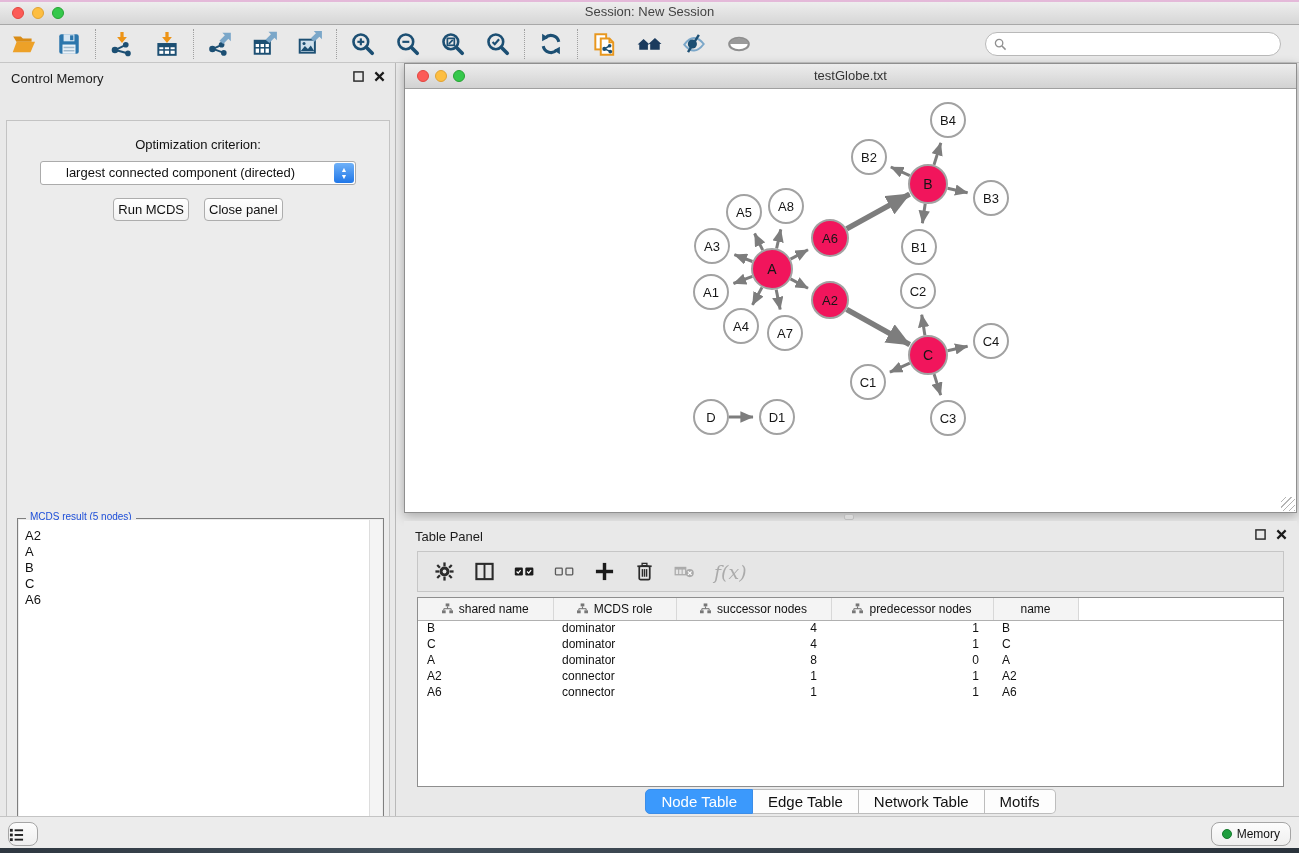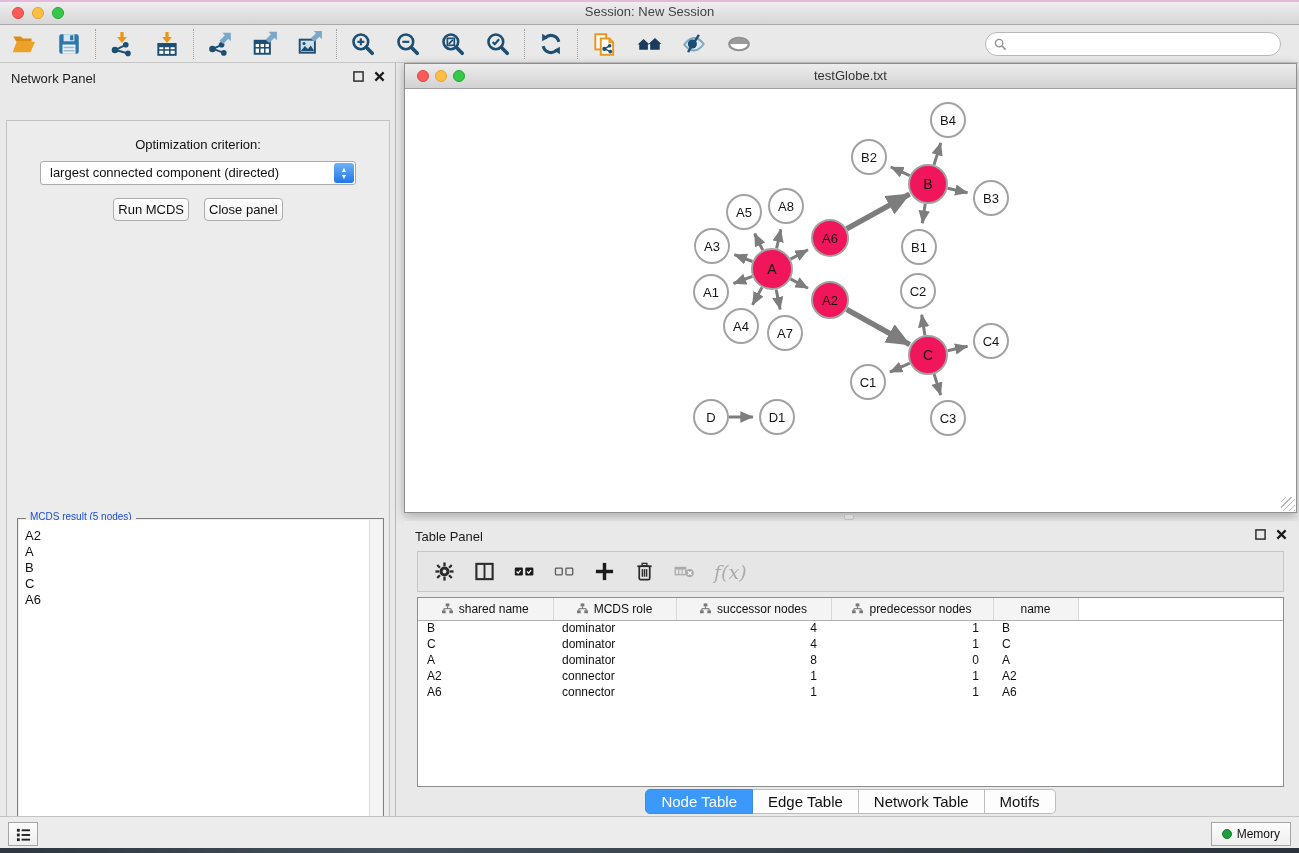--- a/index.html
+++ b/index.html
@@ -35,21 +35,21 @@
   .wicons { position:absolute; right:10px; top:8px; display:flex; gap:10px; align-items:center; }
   .wicons svg { width:11px; height:11px; }
   .cp-tabs { position:absolute; left:0; top:32px; width:100%; display:flex; justify-content:center; z-index:2; }
   .cp-tab { font-size:13px; padding:3px 13px; background:#FEFEFE; border:1px solid #B5B5B5; border-left:none; color:#222; cursor:default; }
   .cp-tab:first-child { border-left:1px solid #B5B5B5; border-radius:4px 0 0 4px; }
   .cp-tab:last-child { border-radius:0 4px 4px 0; }
   .cp-tab.active { background:#3B99FC; border-color:#3B8DE8; color:#fff; }
   .cp-content { position:absolute; left:6px; top:57px; width:384px; height:743px; background:#ECECEC; border:1px solid #C3C3C3; }
   .opt-label { margin-top:16px; text-align:center; font-size:13px; color:#111; }
   .dropdown { position:relative; margin:9px auto 0; width:316px; height:24px; background:#fff; border:1px solid #ABABAB; border-radius:3px; }
-  .dropdown .dd-text { line-height:22px; font-size:13px; padding-left:9px; color:#111; white-space:nowrap; overflow:hidden; }
+  .dropdown .dd-text { line-height:22px; font-size:13px; padding-left:9px; color:#111; white-space:nowrap; overflow:hidden;margin-left:16px; }
   .dd-stepper { position:absolute; right:1px; top:1px; width:20px; height:20px; border-radius:3px;
     background:linear-gradient(#6FB1F8,#2077E8); display:flex; flex-direction:column; align-items:center; justify-content:center; }
   .dd-stepper span { color:#fff; font-size:7px; line-height:7px; }
   .btn-row { margin-top:13px; display:flex; justify-content:center; gap:15px; }
   .mac-btn { font-size:13px; padding:3px 4px; background:linear-gradient(#FFFFFF,#F2F2F2); border:1px solid #ADADAD; border-radius:4px; color:#111; cursor:default; }
   .result-box { position:absolute; left:10px; top:397px; width:367px; height:337px; border:1px solid #7F7F7F; }
   .result-legend { position:absolute; left:8px; top:-8px; background:#ECECEC; padding:0 4px; font-size:10px; color:#1d4ed8; }
   .result-list { position:absolute; left:1px; top:1px; right:1px; bottom:1px; background:#fff; overflow:hidden; }
   .result-scroll { position:absolute; right:0; top:0; bottom:0; width:13px; background:#F4F4F4; border-left:1px solid #DDD; }
   .result-list ul { list-style:none; padding:8px 0 0 6px; }
@@ -86,21 +86,21 @@
   td.ar { text-align:right; padding-right:14px; }
   .tp-tabs { position:absolute; left:0; right:0; top:268px; display:flex; justify-content:center; }
   .tp-tab { font-size:15px; padding:3px 15px; background:#FDFDFD; border:1px solid #BDBDBD; border-left:none; color:#111; cursor:default; }
   .tp-tab:first-child { border-left:1px solid #BDBDBD; border-radius:5px 0 0 5px; }
   .tp-tab:last-child { border-radius:0 5px 5px 0; }
   .tp-tab.active { background:#3B99FC; border-color:#3B8DE8; color:#fff; }
 
   
   .statusbar { position:absolute; left:0; top:816px; width:1299px; height:32px; background:#ECECEC; border-top:1px solid #C4C4C4; }
   .sb-btn { position:absolute; top:5px; height:24px; background:linear-gradient(#FCFCFC,#EFEFEF);
-    border:1px solid #A5A5A5; border-radius:0; display:flex; align-items:center; justify-content:center; gap:5px; font-size:12px; color:#111; }
+    border:1px solid #A5A5A5; border-radius:8px; display:flex; align-items:center; justify-content:space-between; gap:5px; font-size:12px; color:#111; }
   .sb-left { left:8px; width:30px; }
   .sb-right { right:8px; padding:0 10px; }
   .mem-dot { width:10px; height:10px; border-radius:50%; background:#1E9E3E; border:1px solid #157A2D; }
   .desktop-strip { position:absolute; left:0; top:848px; width:1299px; height:5px;
     background:linear-gradient(90deg,#2E3740,#43505B 30%,#37414B 60%,#2A333C); }
 </style>
 </head>
 <body>
 
 <div class="titlebar">
@@ -266,21 +266,21 @@
     <svg viewBox="0 0 14 14">
       <circle cx="5.5" cy="5.5" r="4" fill="none" stroke="#8F8F8F" stroke-width="1.4"></circle>
       <line x1="8.6" y1="8.6" x2="12.5" y2="12.5" stroke="#8F8F8F" stroke-width="1.6"></line>
     </svg>
     <input type="text" placeholder="" style="">
   </div>
 </div>
 
 <div class="control-panel">
   <div class="panel-head">
-    <span class="p-title">Network Panel</span>
+    <span class="p-title">Control Memory</span>
     <span class="wicons">
       <svg viewBox="0 0 12 12">
           <rect x="1" y="1" width="10" height="10" fill="none" stroke="#2b2b2b" stroke-width="1.6"></rect>
         </svg>
       <svg viewBox="0 0 12 12">
           <line x1="1.5" y1="1.5" x2="10.5" y2="10.5" stroke="#1b1b1b" stroke-width="2.4"></line>
           <line x1="10.5" y1="1.5" x2="1.5" y2="10.5" stroke="#1b1b1b" stroke-width="2.4"></line>
         </svg>
     </span>
   </div>

